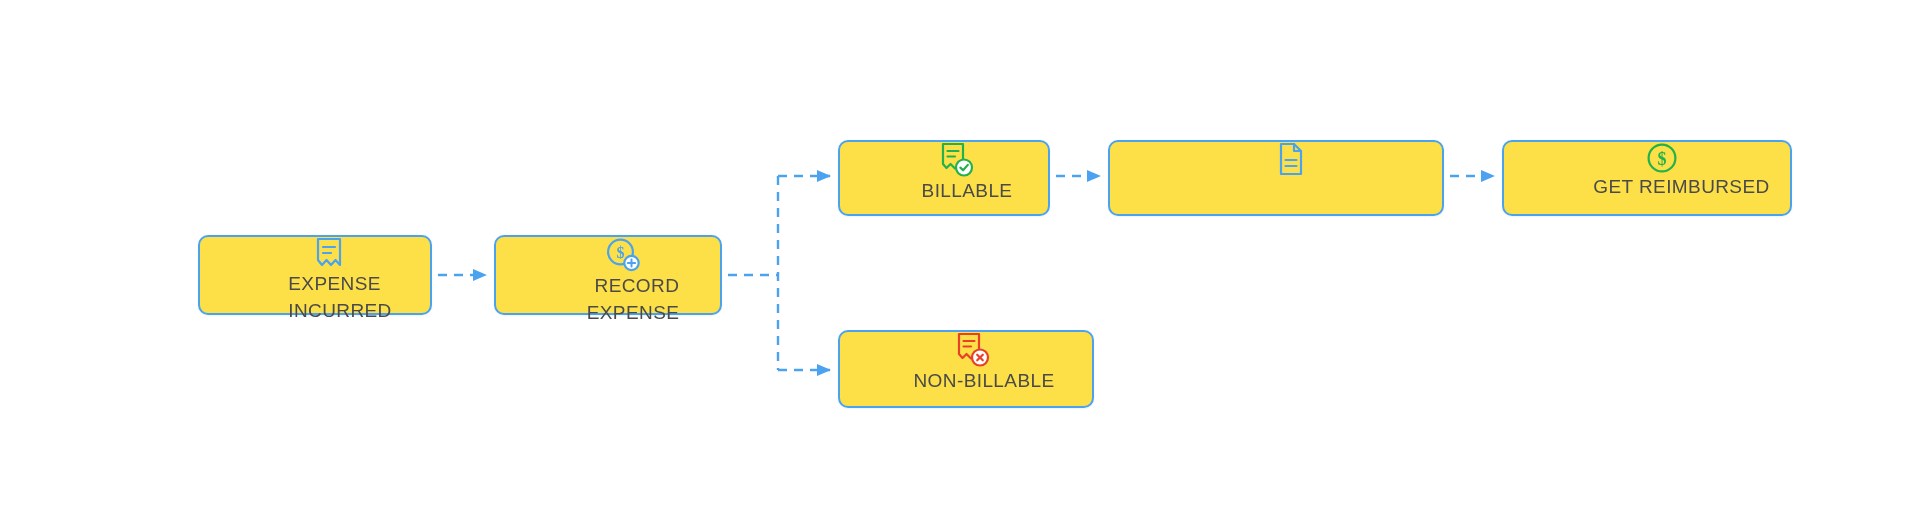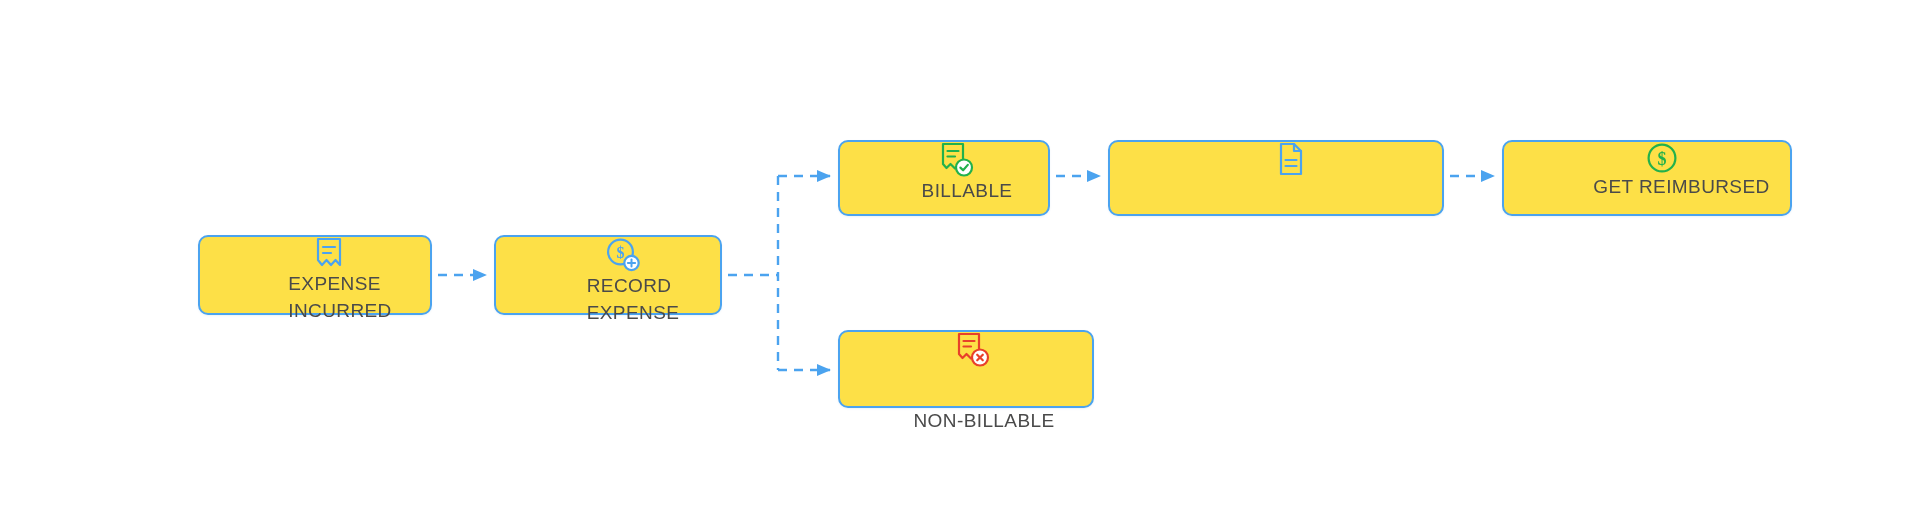--- a/index.html
+++ b/index.html
@@ -62,21 +62,21 @@
   #node-expense-incurred {
     left: 198px; top: 235px; width: 234px; height: 80px;
     padding: 0 0 0 28px;
   }
   #node-expense-incurred .node-label { margin-left: 22px; }
 
   #node-record-expense {
     left: 494px; top: 235px; width: 228px; height: 80px;
     padding: 0 0 0 30px;
   }
-  #node-record-expense .node-label { margin-left: 20px; }
+  #node-record-expense .node-label { margin-left: 20px; text-align: right; }
 
   #node-billable {
     left: 838px; top: 140px; width: 212px; height: 76px;
     padding: 0 0 0 26px;
   }
   #node-billable .node-label { margin-left: 20px; }
 
   #node-convert-to-invoice {
     left: 1108px; top: 140px; width: 336px; height: 76px;
     padding: 0 0 0 30px;
@@ -85,21 +85,20 @@
 
   #node-get-reimbursed {
     left: 1502px; top: 140px; width: 290px; height: 76px;
     padding: 0 0 0 30px;
   }
   #node-get-reimbursed .node-label { margin-left: 39px; }
 
   #node-non-billable {
     left: 838px; top: 330px; width: 256px; height: 78px;
     padding: 0 12px 0 26px;
-    gap: 40px;
   }
   #node-non-billable .node-label { margin-left: 22px; }
 </style>
 </head>
 <body>
 
 <div id="canvas">
 
   <svg id="connectors" viewBox="0 0 1922 528">
     <defs>

